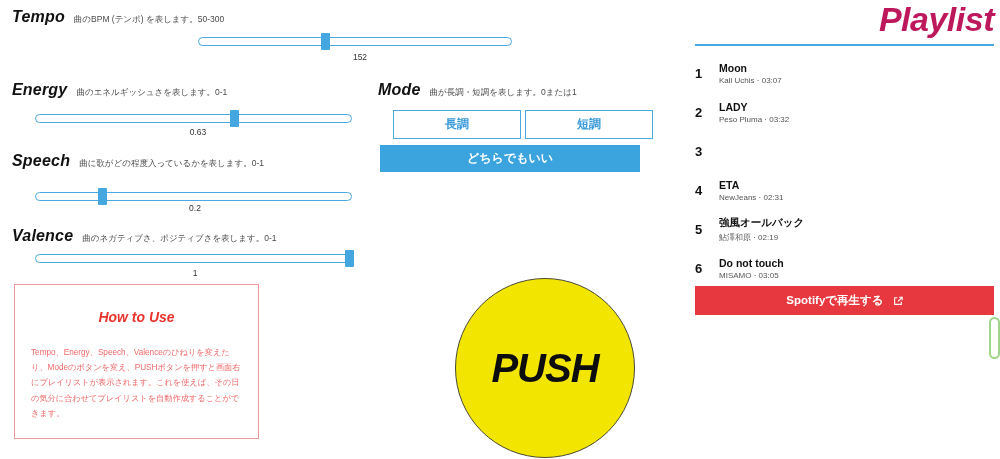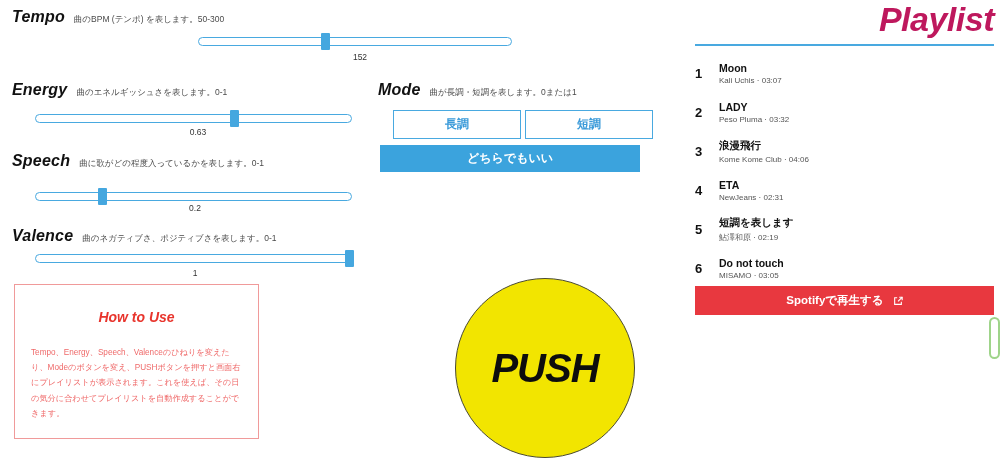--- a/index.html
+++ b/index.html
@@ -209,36 +209,32 @@
         </div>
         <div class="track-row">
           <div class="track-num">2</div>
           <div class="track-meta">
             <div class="track-title">LADY</div>
             <div class="track-sub">Peso Pluma · 03:32</div>
           </div>
         </div>
         <div class="track-row">
           <div class="track-num">3</div>
-          <div class="track-meta">
-            <div class="track-title">浪漫飛行</div>
-            <div class="track-sub">Kome Kome Club · 04:06</div>
-          </div>
         </div>
         <div class="track-row">
           <div class="track-num">4</div>
           <div class="track-meta">
             <div class="track-title">ETA</div>
             <div class="track-sub">NewJeans · 02:31</div>
           </div>
         </div>
         <div class="track-row">
           <div class="track-num">5</div>
           <div class="track-meta">
-            <div class="track-title">短調を表します</div>
+            <div class="track-title">強風オールバック</div>
             <div class="track-sub">鮎澤和原 · 02:19</div>
           </div>
         </div>
         <div class="track-row">
           <div class="track-num">6</div>
           <div class="track-meta">
             <div class="track-title">Do not touch</div>
             <div class="track-sub">MISAMO · 03:05</div>
           </div>
         </div>

